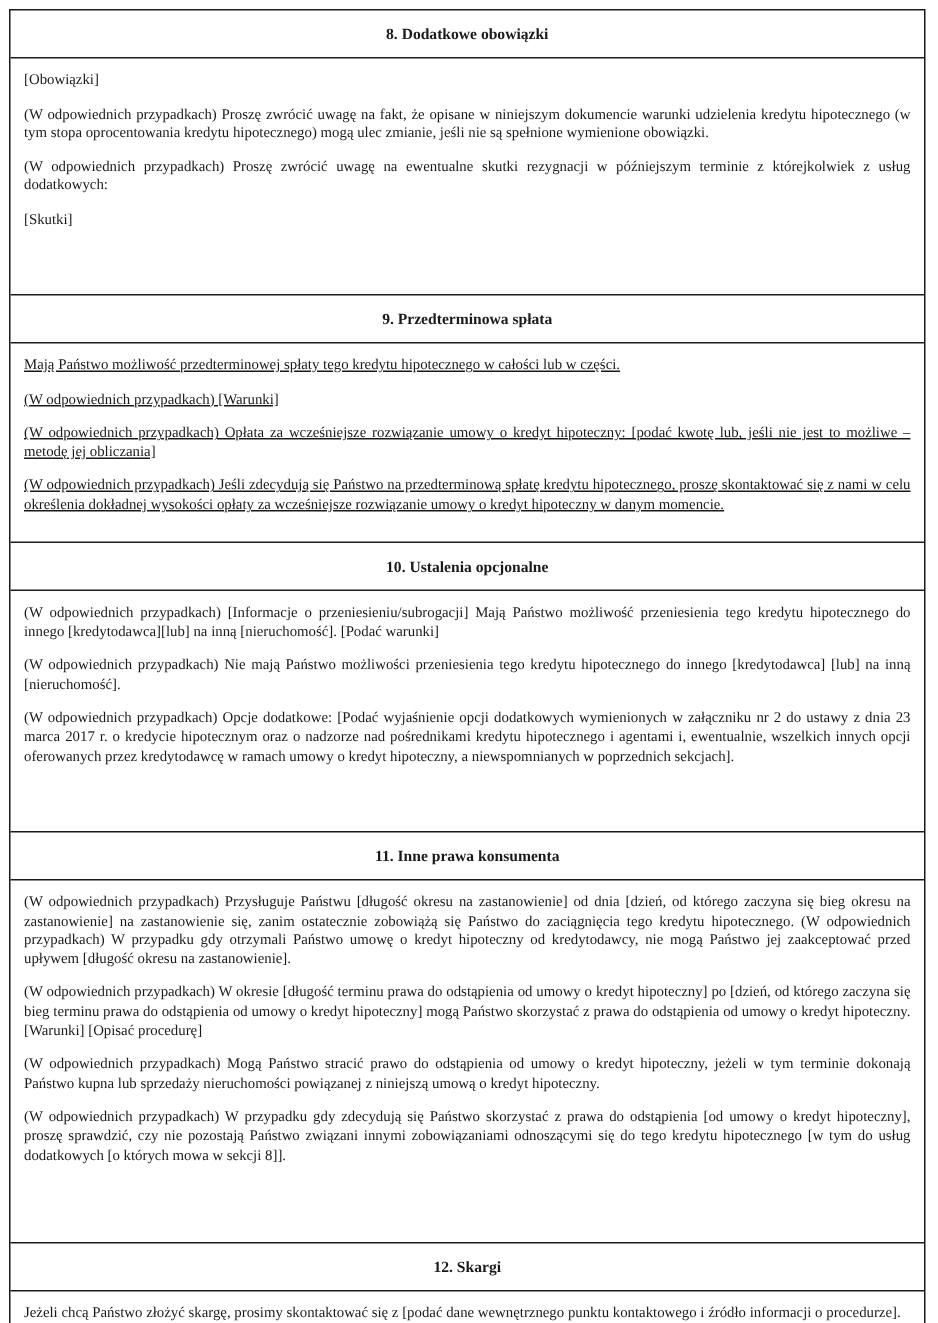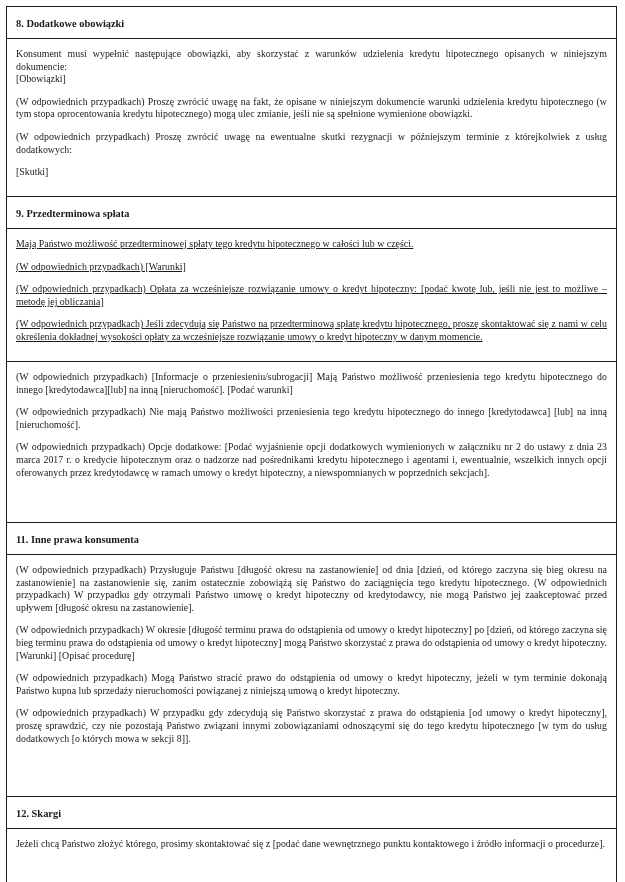--- a/index.html
+++ b/index.html
@@ -26,20 +26,21 @@
     .sec-head {
       border-bottom: 1.5px solid #1a1a1a;
       font-weight: bold;
       font-size: 10.4px;
       line-height: 13px;
       padding: 8px 9px 7px 9px;
       height: 32px;
       box-sizing: border-box;
       display: flex;
       align-items: center;
+      justify-content: center;
     }
     .sec-body {
       border-bottom: 1.5px solid #1a1a1a;
       font-size: 9.9px;
       line-height: 12.6px;
       padding: 9px 9px 8px 9px;
       text-align: justify;
       box-sizing: border-box;
     }
     .sec-body:last-child { border-bottom: none; }
@@ -59,55 +60,57 @@
 </head>
 <body>
 
 <div class="doc">
 
   <div class="sec-head">
     <span>8. Dodatkowe obowiązki</span>
   </div>
   <div class="sec-body" id="s8-body">
     <p class="tight">
-      <span class="nl">Konsument musi wypełnić następujące obowiązki, aby skorzystać z warunków udzielenia kredytu hipotecznego opisanych w niniejszym dokumencie:</span>
       <span class="nl">[Obowiązki]</span>
     </p>
     <p style="margin-top:10px;font-family:Liberation Serif, serif;">(W odpowiednich przypadkach) Proszę zwrócić uwagę na fakt, że opisane w niniejszym dokumencie warunki udzielenia kredytu hipotecznego (w tym stopa oprocentowania kredytu hipotecznego) mogą ulec zmianie, jeśli nie są spełnione wymienione obowiązki.</p>
     <p>(W odpowiednich przypadkach) Proszę zwrócić uwagę na ewentualne skutki rezygnacji w późniejszym terminie z którejkolwiek z usług dodatkowych:</p>
     <p>[Skutki]</p>
   </div>
 
   <div class="sec-head">
     <span>9. Przedterminowa spłata</span>
   </div>
   <div class="sec-body" id="s9-body">
     <p>Mają Państwo możliwość przedterminowej spłaty tego kredytu hipotecznego w całości lub w części.</p>
     <p>(W odpowiednich przypadkach) [Warunki]</p>
     <p>(W odpowiednich przypadkach) Opłata za wcześniejsze rozwiązanie umowy o kredyt hipoteczny: [podać kwotę lub, jeśli nie jest to możliwe – metodę jej obliczania]</p>
     <p>(W odpowiednich przypadkach) Jeśli zdecydują się Państwo na przedterminową spłatę kredytu hipotecznego, proszę skontaktować się z nami w celu określenia dokładnej wysokości opłaty za wcześniejsze rozwiązanie umowy o kredyt hipoteczny w danym momencie.</p>
   </div>
 
+  <div class="sec-head">
+    <span>10. Ustalenia opcjonalne</span>
+  </div>
   <div class="sec-body" id="s10-body">
     <p>(W odpowiednich przypadkach) [Informacje o przeniesieniu/subrogacji] Mają Państwo możliwość przeniesienia tego kredytu hipotecznego do innego [kredytodawca][lub] na inną [nieruchomość]. [Podać warunki]</p>
     <p>(W odpowiednich przypadkach) Nie mają Państwo możliwości przeniesienia tego kredytu hipotecznego do innego [kredytodawca] [lub] na inną [nieruchomość].</p>
     <p>(W odpowiednich przypadkach) Opcje dodatkowe: [Podać wyjaśnienie opcji dodatkowych wymienionych w załączniku nr 2 do ustawy z dnia 23 marca 2017 r. o kredycie hipotecznym oraz o nadzorze nad pośrednikami kredytu hipotecznego i agentami i, ewentualnie, wszelkich innych opcji oferowanych przez kredytodawcę w ramach umowy o kredyt hipoteczny, a niewspomnianych w poprzednich sekcjach].</p>
   </div>
 
   <div class="sec-head">
     <span>11. Inne prawa konsumenta</span>
   </div>
   <div class="sec-body" id="s11-body">
     <p>(W odpowiednich przypadkach) Przysługuje Państwu [długość okresu na zastanowienie] od dnia [dzień, od którego zaczyna się bieg okresu na zastanowienie] na zastanowienie się, zanim ostatecznie zobowiążą się Państwo do zaciągnięcia tego kredytu hipotecznego. (W odpowiednich przypadkach) W przypadku gdy otrzymali Państwo umowę o kredyt hipoteczny od kredytodawcy, nie mogą Państwo jej zaakceptować przed upływem [długość okresu na zastanowienie].</p>
     <p>(W odpowiednich przypadkach) W okresie [długość terminu prawa do odstąpienia od umowy o kredyt hipoteczny] po [dzień, od którego zaczyna się bieg terminu prawa do odstąpienia od umowy o kredyt hipoteczny] mogą Państwo skorzystać z prawa do odstąpienia od umowy o kredyt hipoteczny. [Warunki] [Opisać procedurę]</p>
     <p>(W odpowiednich przypadkach) Mogą Państwo stracić prawo do odstąpienia od umowy o kredyt hipoteczny, jeżeli w tym terminie dokonają Państwo kupna lub sprzedaży nieruchomości powiązanej z niniejszą umową o kredyt hipoteczny.</p>
     <p>(W odpowiednich przypadkach) W przypadku gdy zdecydują się Państwo skorzystać z prawa do odstąpienia [od umowy o kredyt hipoteczny], proszę sprawdzić, czy nie pozostają Państwo związani innymi zobowiązaniami odnoszącymi się do tego kredytu hipotecznego [w tym do usług dodatkowych [o których mowa w sekcji 8]].</p>
   </div>
 
   <div class="sec-head">
     <span>12. Skargi</span>
   </div>
   <div class="sec-body" id="s12-body">
-    <p>Jeżeli chcą Państwo złożyć którego, prosimy skontaktować się z [podać dane wewnętrznego punktu kontaktowego i źródło informacji o procedurze].</p>
+    <p>Jeżeli chcą Państwo złożyć skargę, prosimy skontaktować się z [podać dane wewnętrznego punktu kontaktowego i źródło informacji o procedurze].</p>
 
   </div>
 
 </div>
 
 </body></html>

